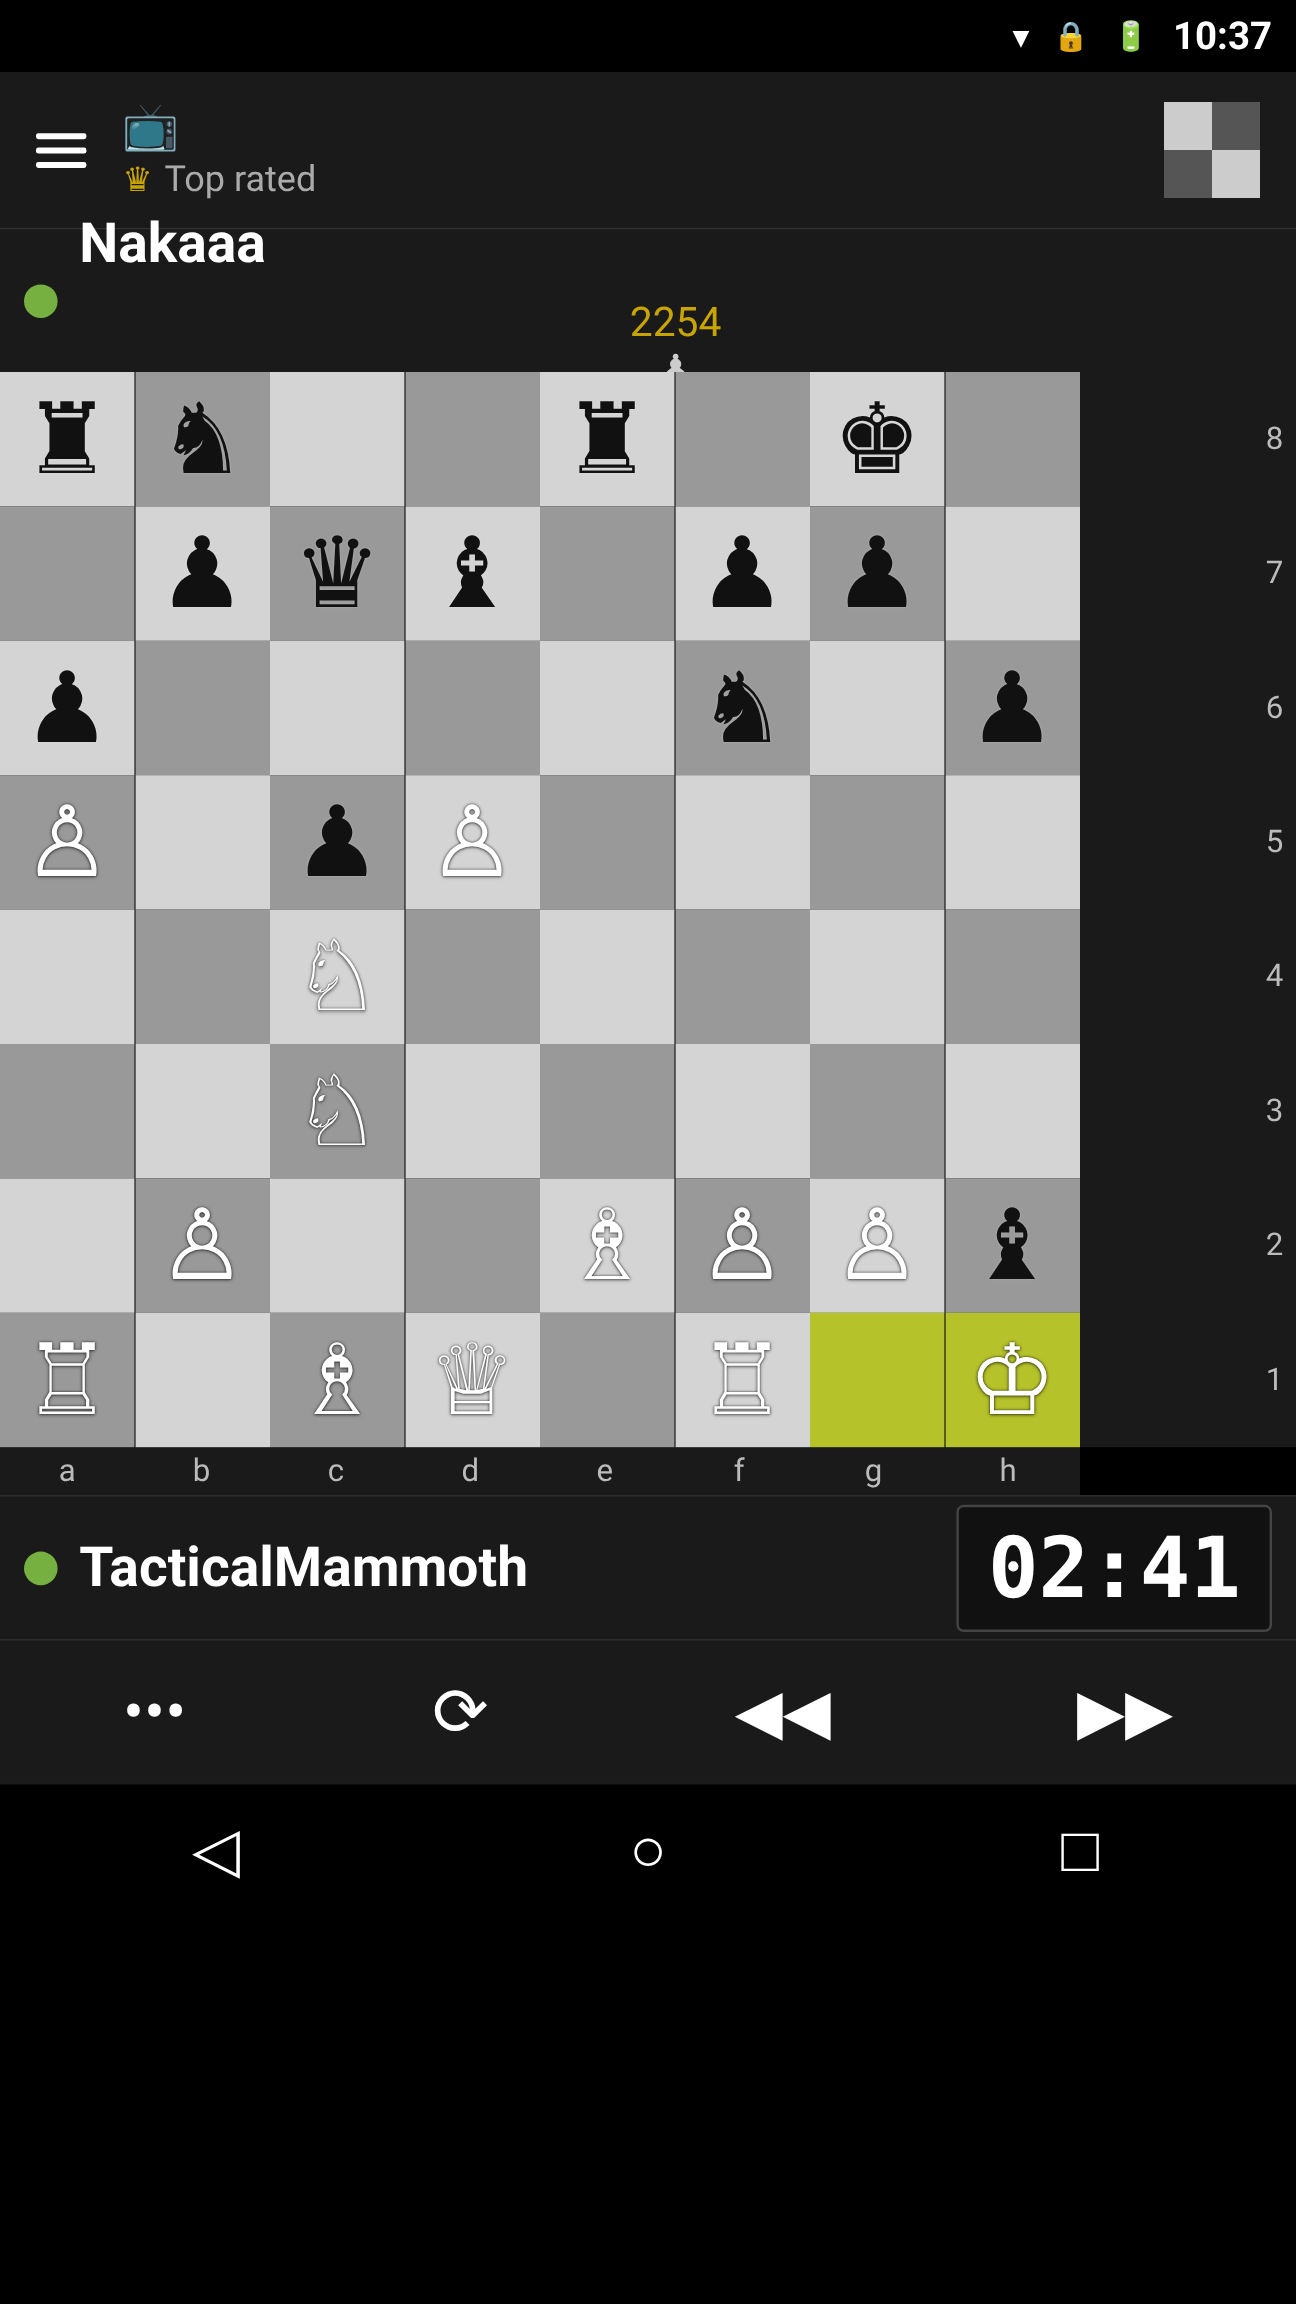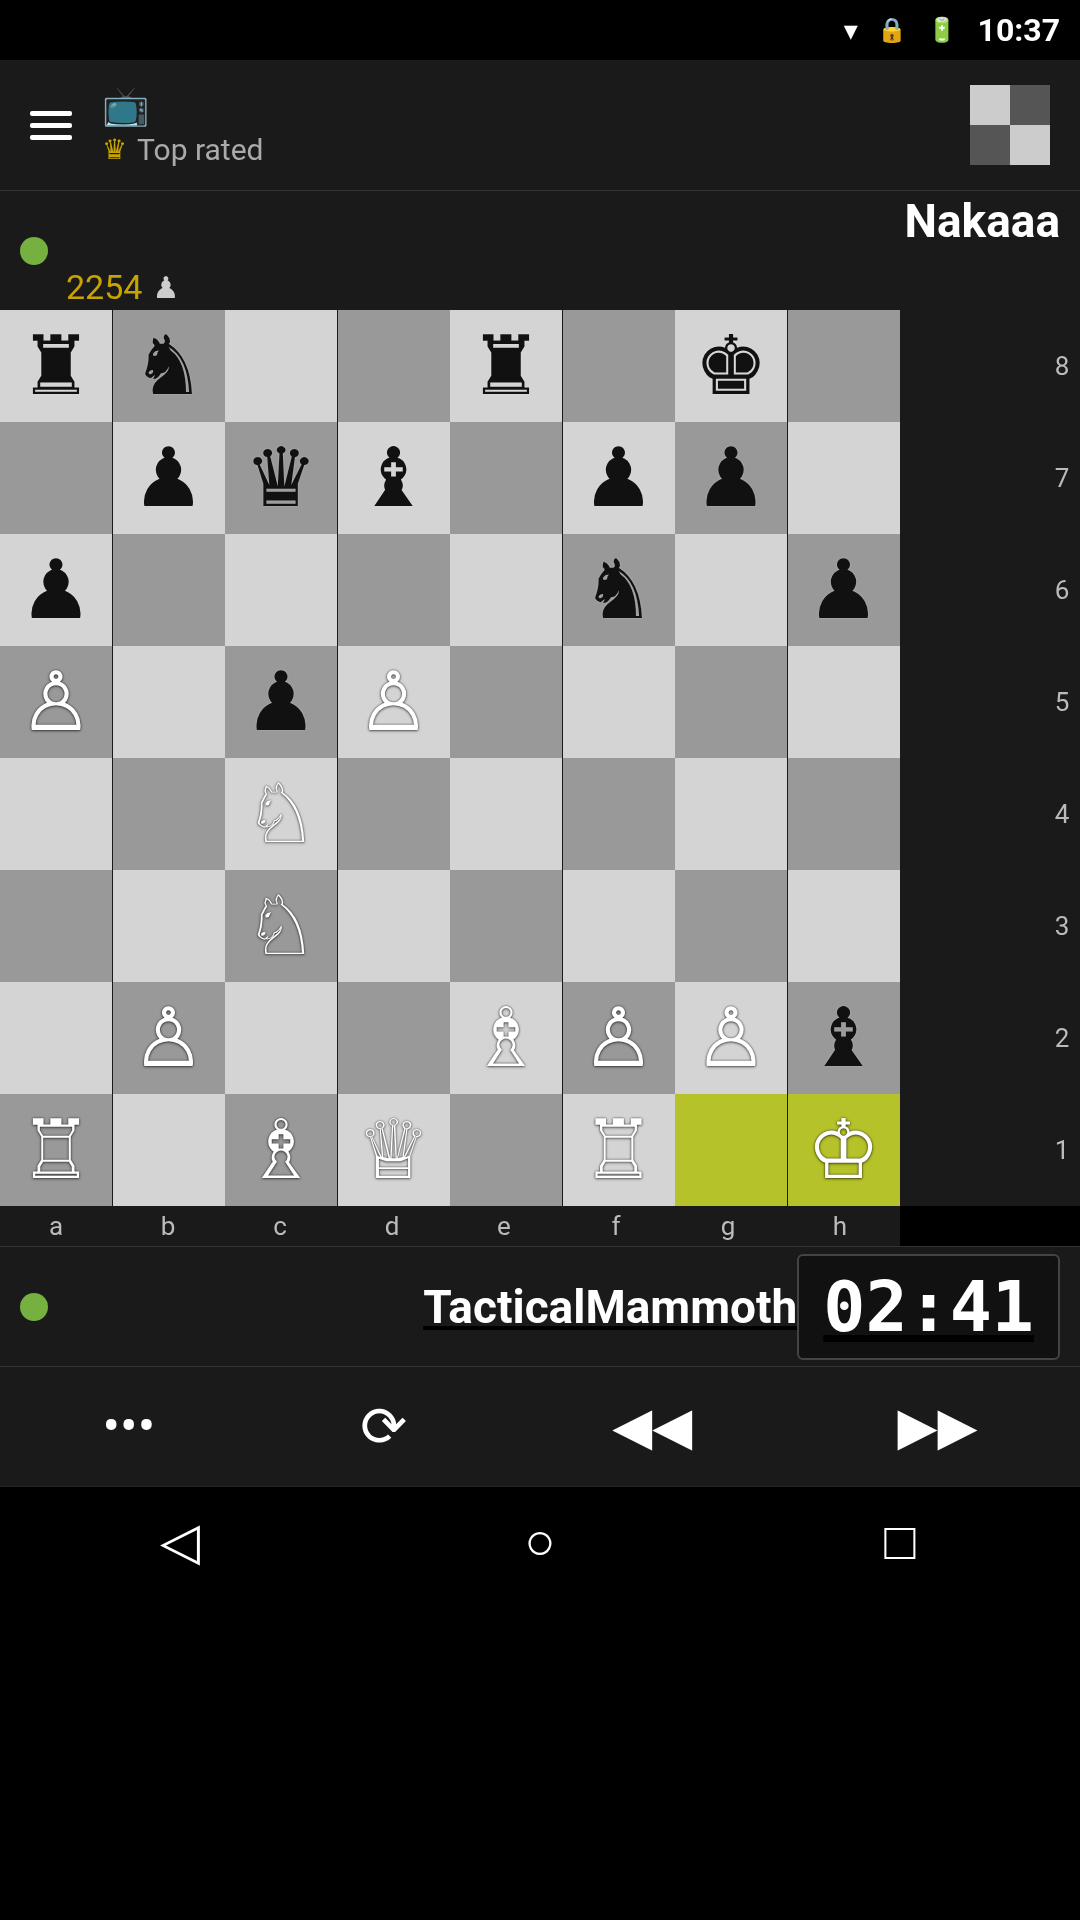--- a/index.html
+++ b/index.html
@@ -95,24 +95,24 @@
       color: #fff;
       font-size: 46px;
       font-weight: bold;
     }
     .player-rating {
       color: #c8a400;
       font-size: 34px;
       margin-top: 19px;
       display: flex;
       align-items: center;
-      gap: 10px;
+      flex-direction: column;
     }
     .player-piece-icon { font-size: 30px; color: #ccc; }
-    .player-info { flex: 1; text-align: right; }
+    .player-info { flex: 1; }
     .player-clock {
       background: #111;
       color: #fff;
       font-size: 70px;
       font-weight: bold;
       padding: 10px 24px;
       border-radius: 6px;
       font-family: monospace;
       border: 2px solid #444;
     }
@@ -168,21 +168,20 @@
 
     
     #player-bottom {
       width: 100%;
       height: 120px;
       background: #1a1a1a;
       display: flex;
       align-items: center;
       padding: 0 20px;
       border-top: 1px solid #333;
-      text-decoration: underline;
     }
 
     
     #controls {
       width: 100%;
       height: 120px;
       background: #1a1a1a;
       display: flex;
       align-items: center;
       justify-content: space-around;

